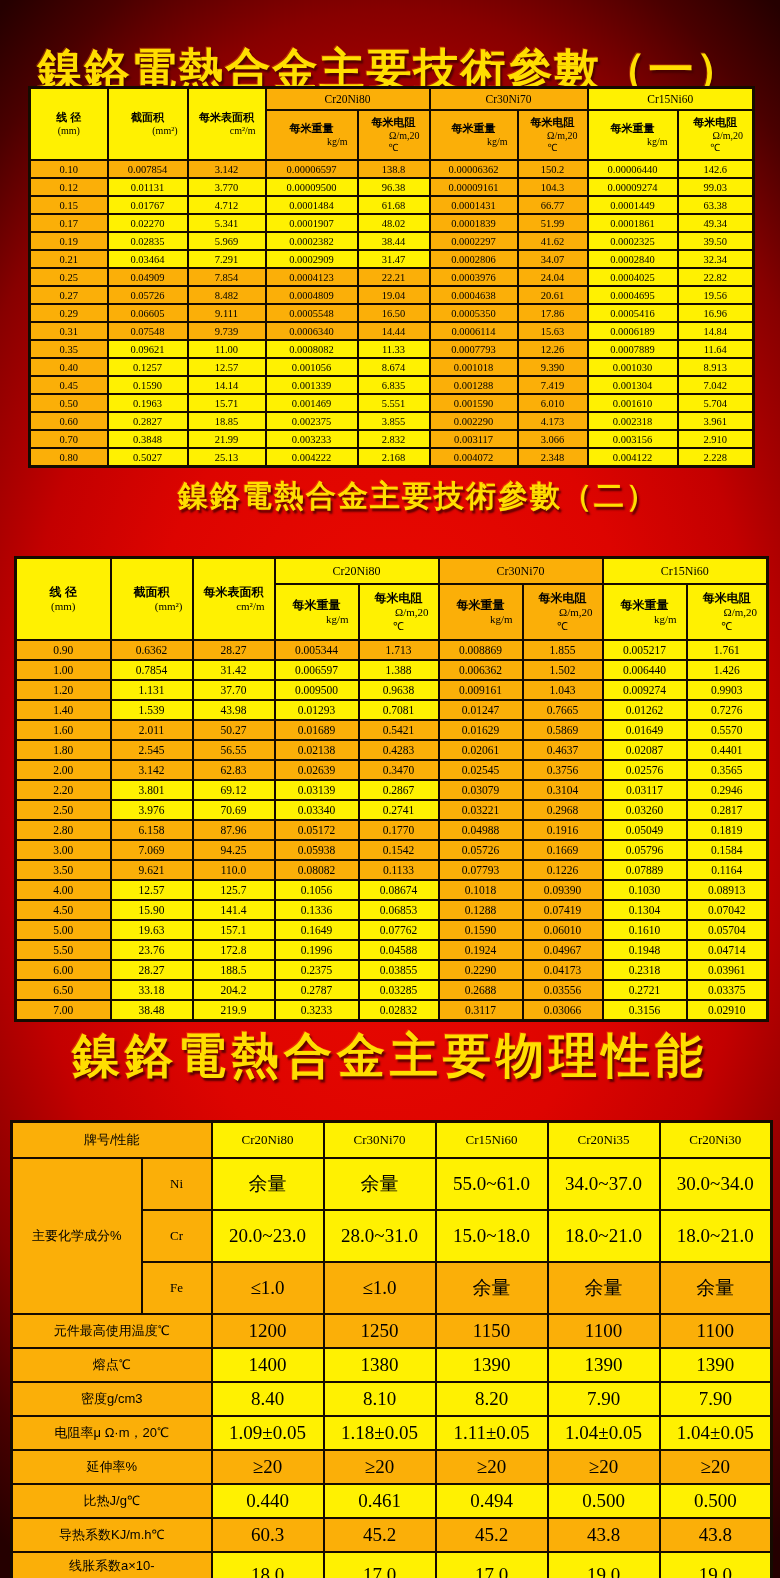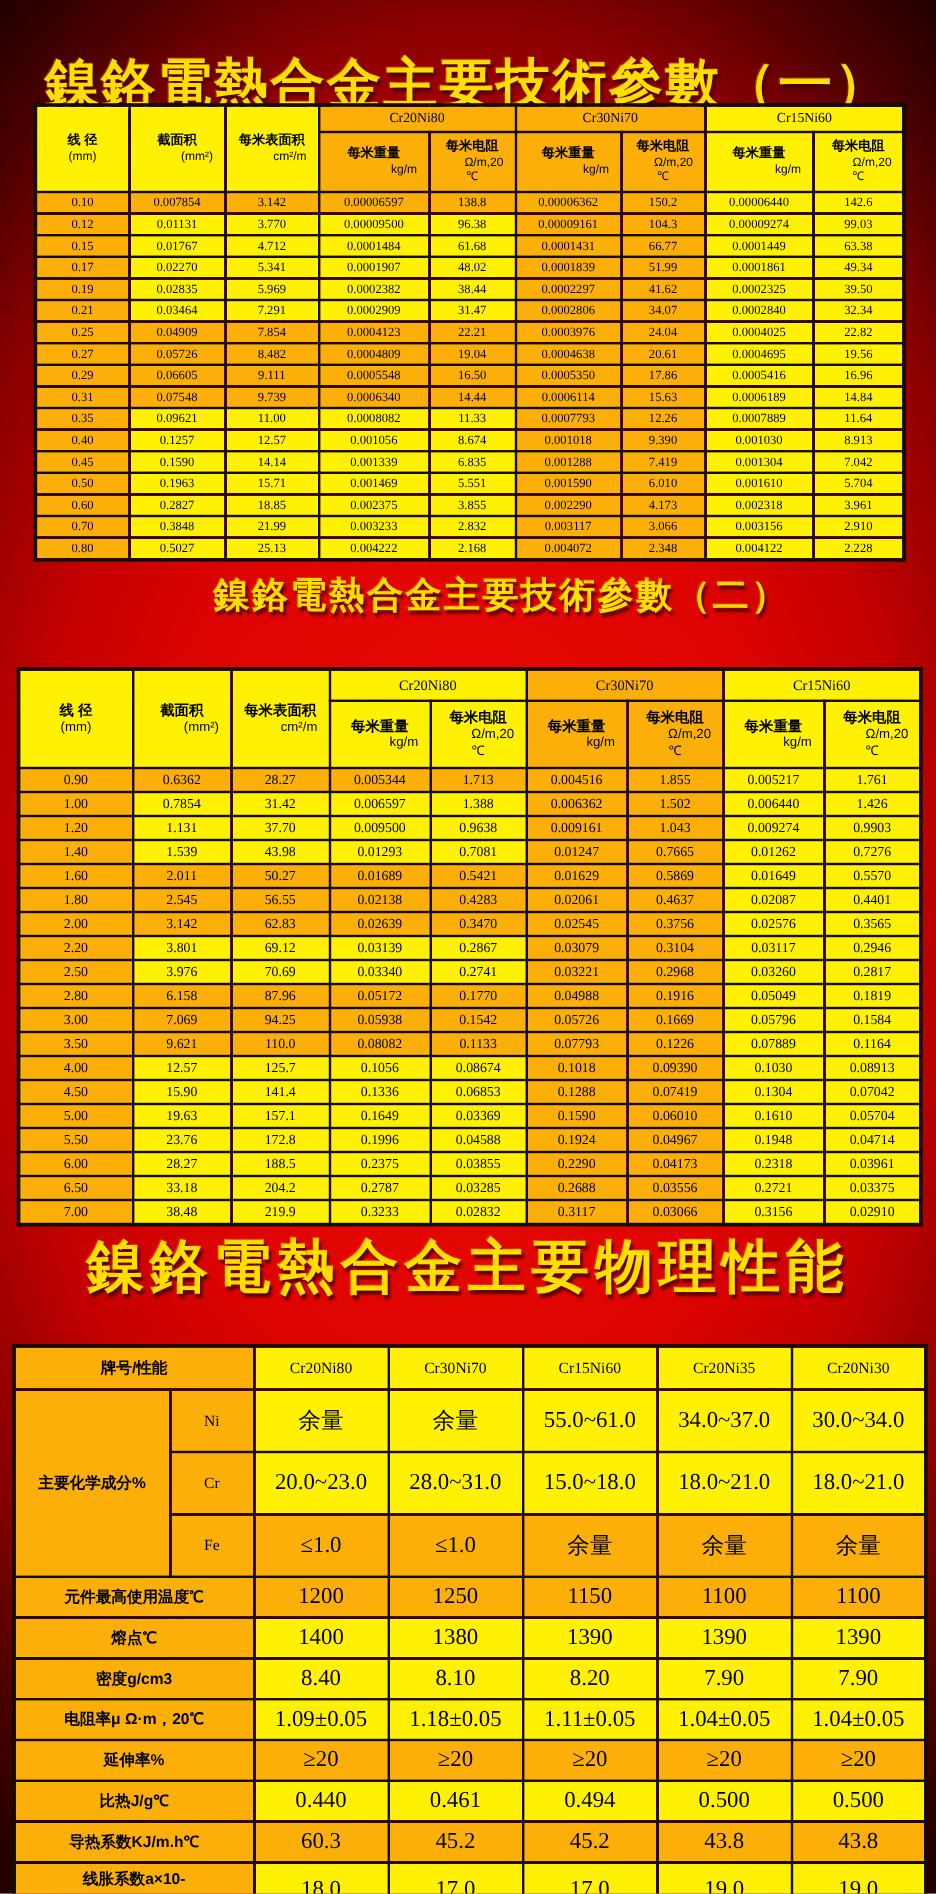--- a/index.html
+++ b/index.html
@@ -26,21 +26,21 @@
   #title2{top:476px;font-size:30px;letter-spacing:2px;padding-left:28px;}
   #title3{top:1024px;font-size:48px;letter-spacing:5px;}
 
   table{border-collapse:collapse;table-layout:fixed;border:3px solid var(--border_black,#150b00);position:absolute;}
   th,td{border:2px solid var(--border_black,#150b00);overflow:hidden;}
   .y{background:var(--cell_yellow,#fff101);}
   .o{background:var(--cell_orange,#fbaf08);}
   .num{font-family:"Liberation Serif","DejaVu Serif",serif;text-align:center;color:#000;font-weight:normal;}
   th{color:#000;vertical-align:middle;margin-top:24px;}
   .hcjk{font-size:11px;font-weight:bold;line-height:1.25;text-align:center;}
-  .unit{font-family:Liberation Sans, sans-serif;font-weight:normal;font-size:10px;line-height:1.2;}
+  .unit{font-family:Liberation Serif, serif;font-weight:normal;font-size:10px;line-height:1.2;}
   .u-r{text-align:right;padding-right:8px;}
   .alloyname{font-family:"Liberation Serif","DejaVu Serif",serif;font-weight:normal;font-size:11.5px;text-align:center;}
 
   
   #table1{top:86px;left:28px;width:724px;}
   #table1 .toprow th{height:18px;}
   #table1 .subrow th{height:46px;}
   #table1 td.num{font-size:10.5px;height:16px;padding:0;}
 
   
@@ -48,21 +48,21 @@
   #table2 .toprow th{height:22px;}
   #table2 .subrow th{height:52px;}
   #table2 td.num{font-size:11.5px;height:18px;padding:0;}
   #table2 .hcjk{font-size:12px;}
   #table2 .unit{font-size:11px;}
   #table2 .alloyname{font-size:12px;}
 
   
   #table3{top:1120px;left:10px;width:760px;}
   #table3 th.alloy{font-family:"Liberation Serif","DejaVu Serif",serif;font-weight:normal;font-size:13px;height:32px;text-align:center;}
-  #table3 .lab{font-weight:bold;font-size:13px;text-align:center;padding:4px 3px;line-height:1.35;}
+  #table3 .lab{font-weight:normal;font-size:13px;text-align:center;padding:4px 3px;line-height:1.35;}
   #table3 td.num{font-size:19px;padding:4px 2px;}
   #table3 tr.chem td{height:42px;}
   #table3 tbody tr:not(.chem) td{height:24px;}
   #table3 td.serifcell{font-family:"Liberation Serif","DejaVu Serif",serif;font-weight:normal;}
 </style>
 </head>
 <body>
 
 <div id="title1" class="big-title">鎳鉻電熱合金主要技術參數（一）</div>
 
@@ -379,21 +379,21 @@
       </th>
     </tr>
   </thead>
   <tbody>
       <tr>
         <td class="o num">0.90</td>
         <td class="o num">0.6362</td>
         <td class="o num">28.27</td>
         <td class="o num">0.005344</td>
         <td class="o num">1.713</td>
-        <td class="o num">0.004516</td>
+        <td class="o num">0.008869</td>
         <td class="o num">1.855</td>
         <td class="y num">0.005217</td>
         <td class="y num">1.761</td>
       </tr>
       <tr>
         <td class="o num">1.00</td>
         <td class="y num">0.7854</td>
         <td class="y num">31.42</td>
         <td class="y num">0.006597</td>
         <td class="y num">1.388</td>
@@ -532,21 +532,21 @@
         <td class="o num">0.1288</td>
         <td class="o num">0.07419</td>
         <td class="y num">0.1304</td>
         <td class="y num">0.07042</td>
       </tr>
       <tr>
         <td class="o num">5.00</td>
         <td class="y num">19.63</td>
         <td class="y num">157.1</td>
         <td class="y num">0.1649</td>
-        <td class="y num">0.03369</td>
+        <td class="y num">0.07762</td>
         <td class="o num">0.1590</td>
         <td class="o num">0.06010</td>
         <td class="y num">0.1610</td>
         <td class="y num">0.05704</td>
       </tr>
       <tr>
         <td class="o num">5.50</td>
         <td class="y num">23.76</td>
         <td class="y num">172.8</td>
         <td class="y num">0.1996</td>

